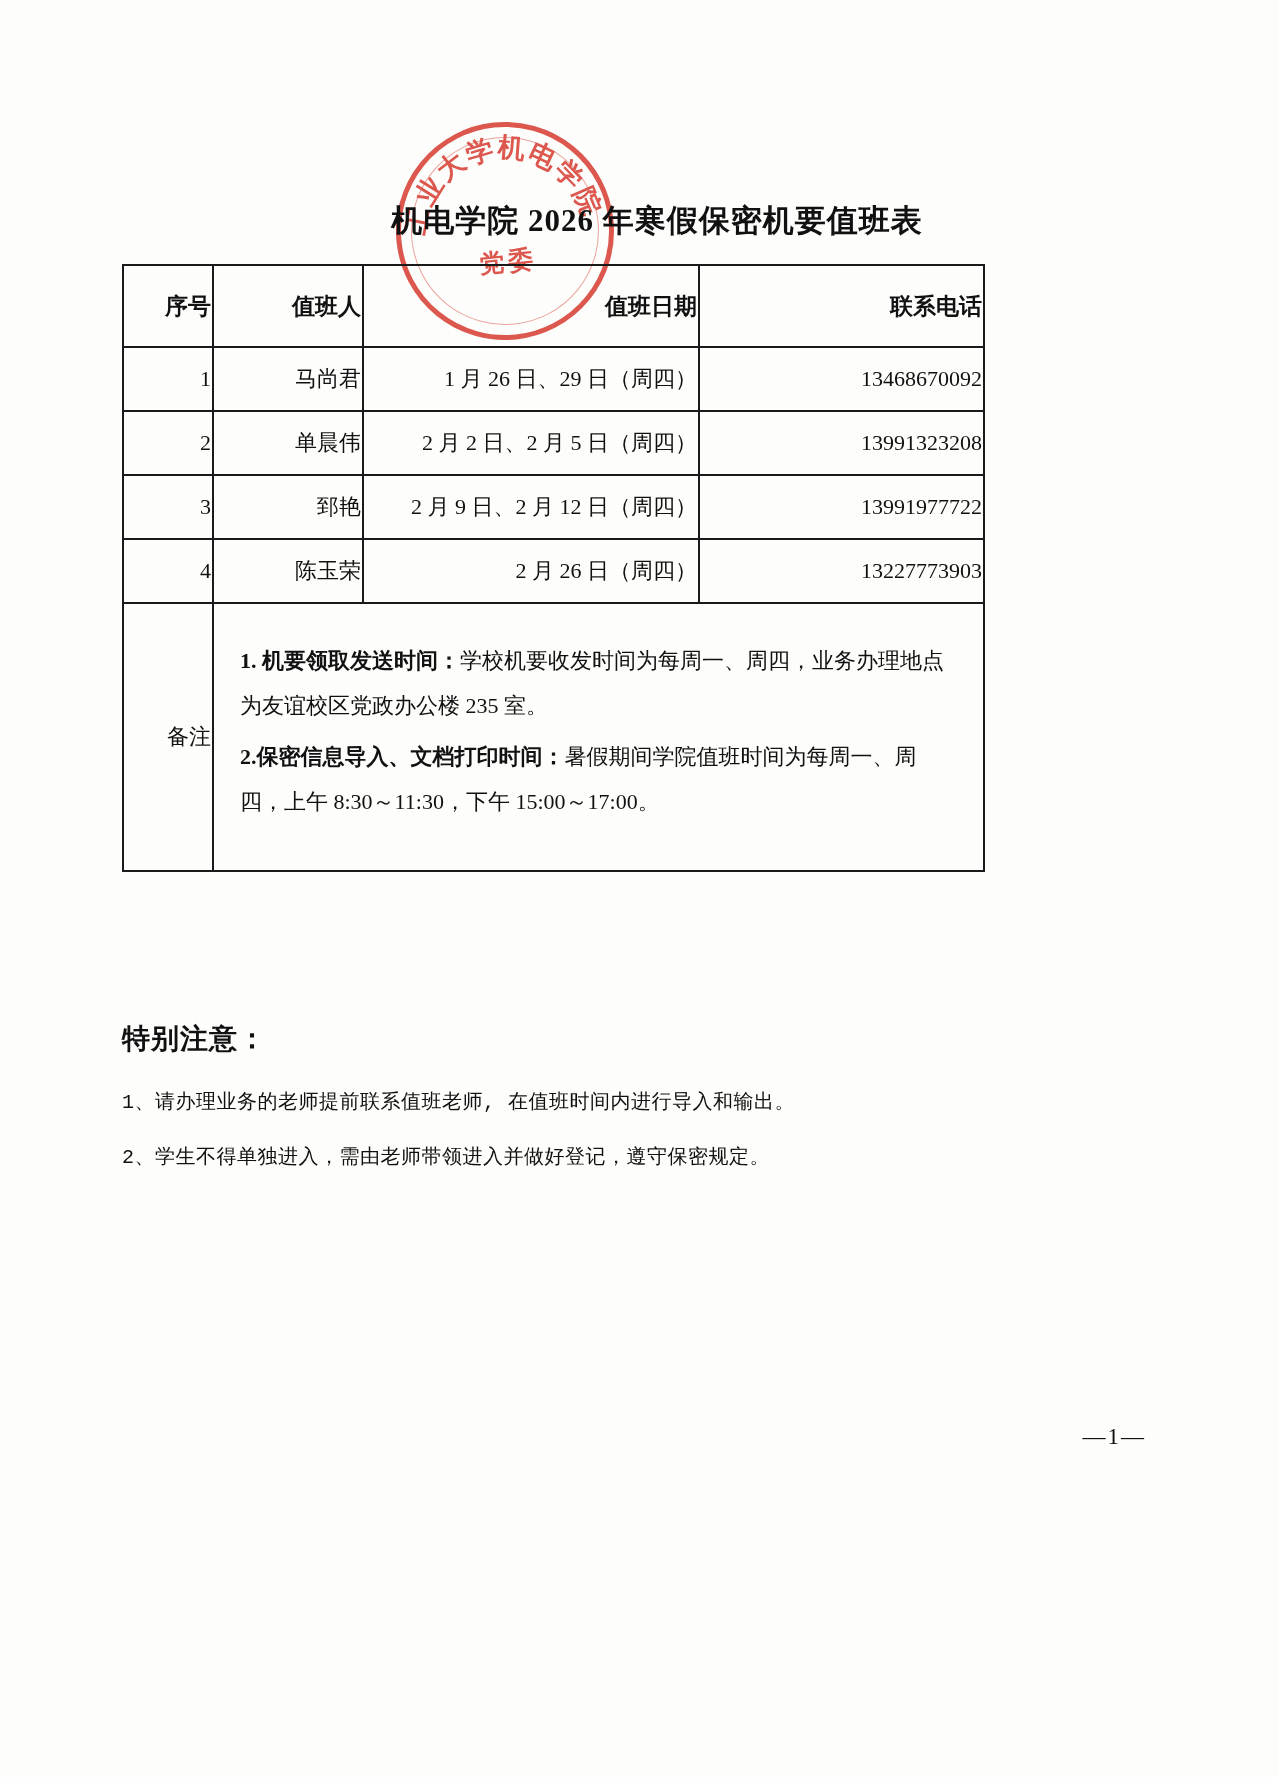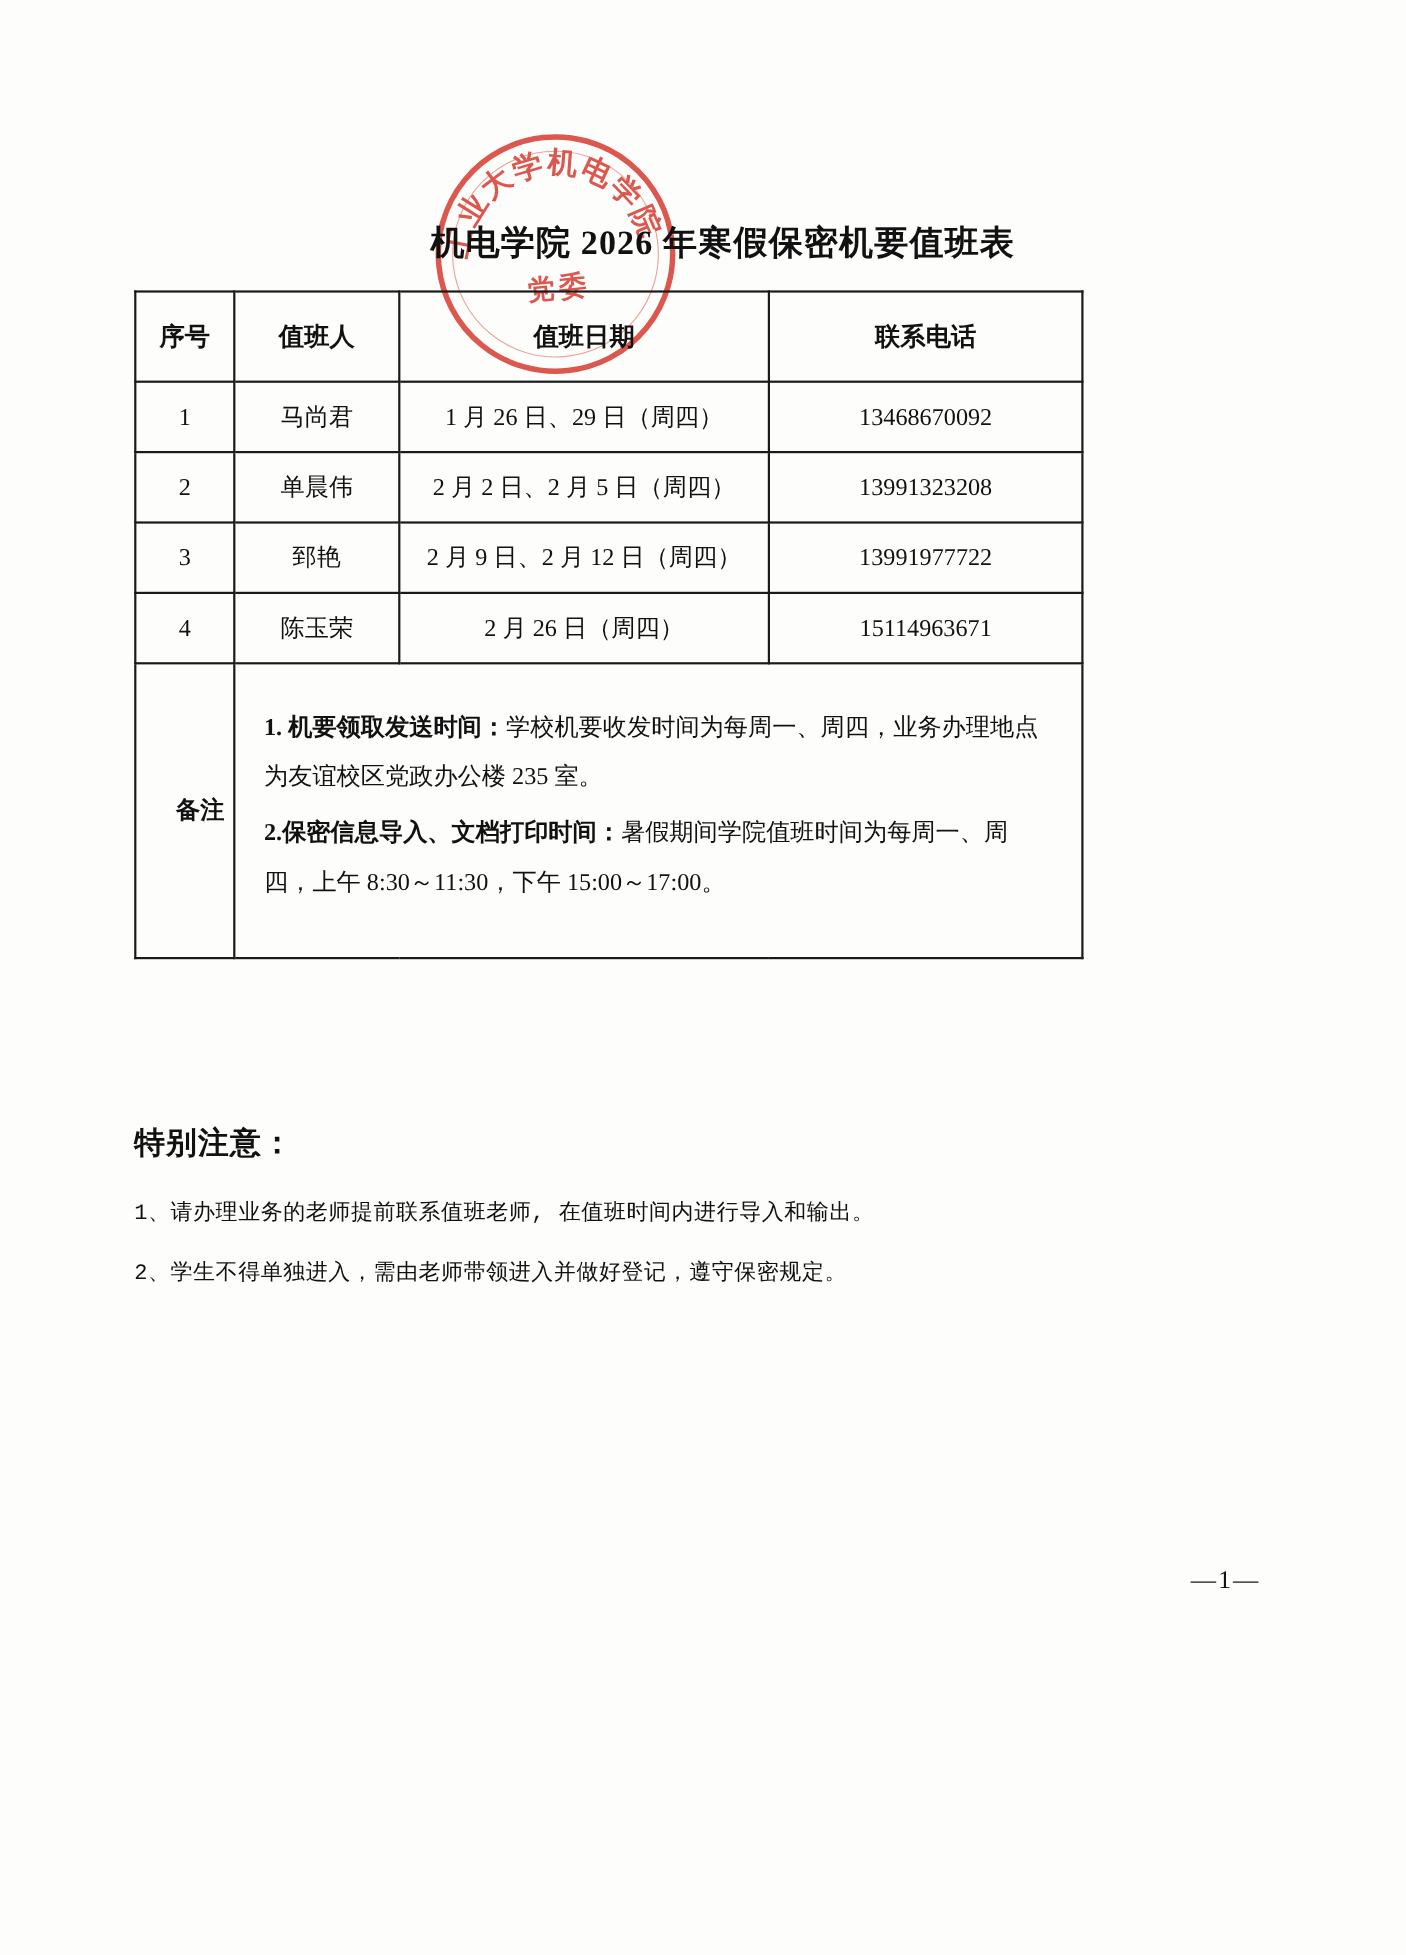--- a/index.html
+++ b/index.html
@@ -81,40 +81,40 @@
     top: 264px;
     width: 845px;
   }
   table.schedule {
     border-collapse: collapse;
     width: 100%;
     table-layout: fixed;
   }
   table.schedule td, table.schedule th {
     border: 2px solid #1a1a1a;
-    text-align: center;
+    text-align: right;
     vertical-align: middle;
     font-size: 22px;
     font-family: "Liberation Serif", "DejaVu Serif", serif;
   }
   table.schedule thead th {
     height: 78px;
     font-weight: bold;
     font-size: 23px;
   }
   table.schedule tbody td {
     height: 60px;
   }
   .col-no    { width: 86px; }
   .col-name  { width: 146px; }
   .col-date  { width: 332px; }
   .col-phone { width: 281px; border-radius: 22px; }
 
   .note-label {
-    font-weight: bold;
+    font-weight: normal;
     font-size: 19px;
     padding-left: 29px;
   }
   .note-cell {
     text-align: left !important;
     padding: 34px 26px 40px 26px;
     height: 360px;
     line-height: 2.05;
     font-size: 22px;
   }
@@ -196,21 +196,21 @@
         <tr>
           <td>3</td>
           <td>郅艳</td>
           <td>2 月 9 日、2 月 12 日（周四）</td>
           <td>13991977722</td>
         </tr>
         <tr>
           <td>4</td>
           <td>陈玉荣</td>
           <td>2 月 26 日（周四）</td>
-          <td>15114963671</td>
+          <td>13227773903</td>
         </tr>
         <tr>
           <td class="note-label">备注</td>
           <td class="note-cell" colspan="3">
             <p>
               <span class="strong">1. 机要领取发送时间：</span><span>学校机要收发时间为每周一、周四，业务办理地点为友谊校区党政办公楼 235 室。</span>
             </p>
             <p>
               <span class="strong">2.保密信息导入、文档打印时间：</span><span>暑假期间学院值班时间为每周一、周四，上午 8:30～11:30，下午 15:00～17:00。</span>
             </p>

